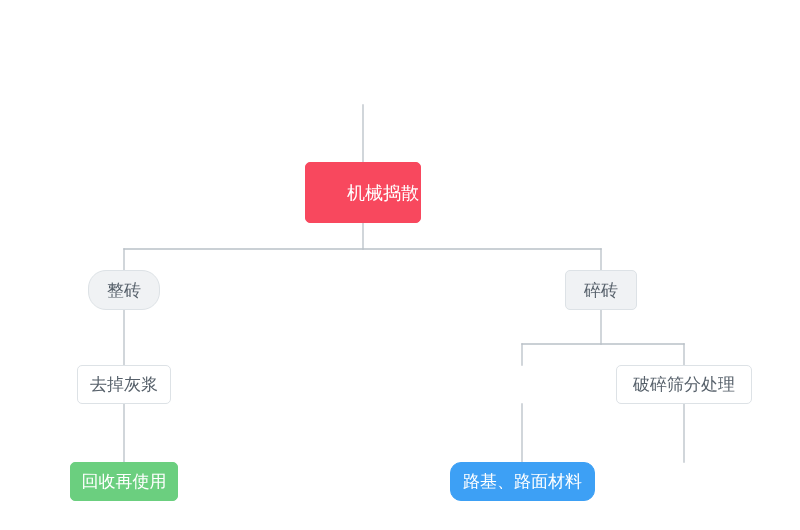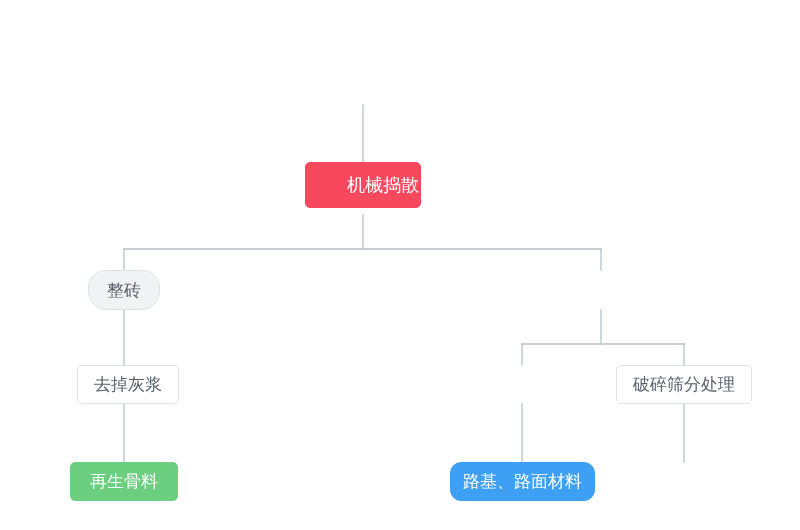--- a/index.html
+++ b/index.html
@@ -99,40 +99,43 @@
       <path d="M522,344 L522,365"></path>
       <path d="M684,344 L684,365"></path>
 
       <path d="M522,404 L522,462"></path>
 
       <path d="M684,404 L684,462"></path>
     </g>
   </svg>
 
 
-  <div class="node red" style="left:305px; top:162px; width:116px; height:46px;padding-left:40px;">
+  <div class="node red" style="left:305px; top:162px; width:116px; height:61px;padding-left:40px;">
     <span>机械捣散</span>
   </div>
 
   <div class="node plain filled" style="left:88px; top:270px; width:72px; height:40px;border-radius:18px;">
     <span>整砖</span>
   </div>
 
+  <div class="node plain filled" style="left:565px; top:270px; width:72px; height:40px;">
+    <span>碎砖</span>
+  </div>
 
-  <div class="node plain" style="left:77px; top:365px; width:102px; height:39px;">
+  <div class="node plain" style="left:77px; top:365px; width:94px; height:39px;">
     <span>去掉灰浆</span>
   </div>
 
 
   <div class="node plain" style="left:616px; top:365px; width:136px; height:39px;text-align:right;">
     <span>破碎筛分处理</span>
   </div>
 
   <div class="node green" style="left:70px; top:462px; width:108px; height:39px;">
-    <span>再生骨料</span>
+    <span>回收再使用</span>
   </div>
 
   <div class="node blue" style="left:450px; top:462px; width:145px; height:39px;border-radius:11px;">
     <span>路基、路面材料</span>
   </div>
 
 
 </div>
 
 </body></html>

